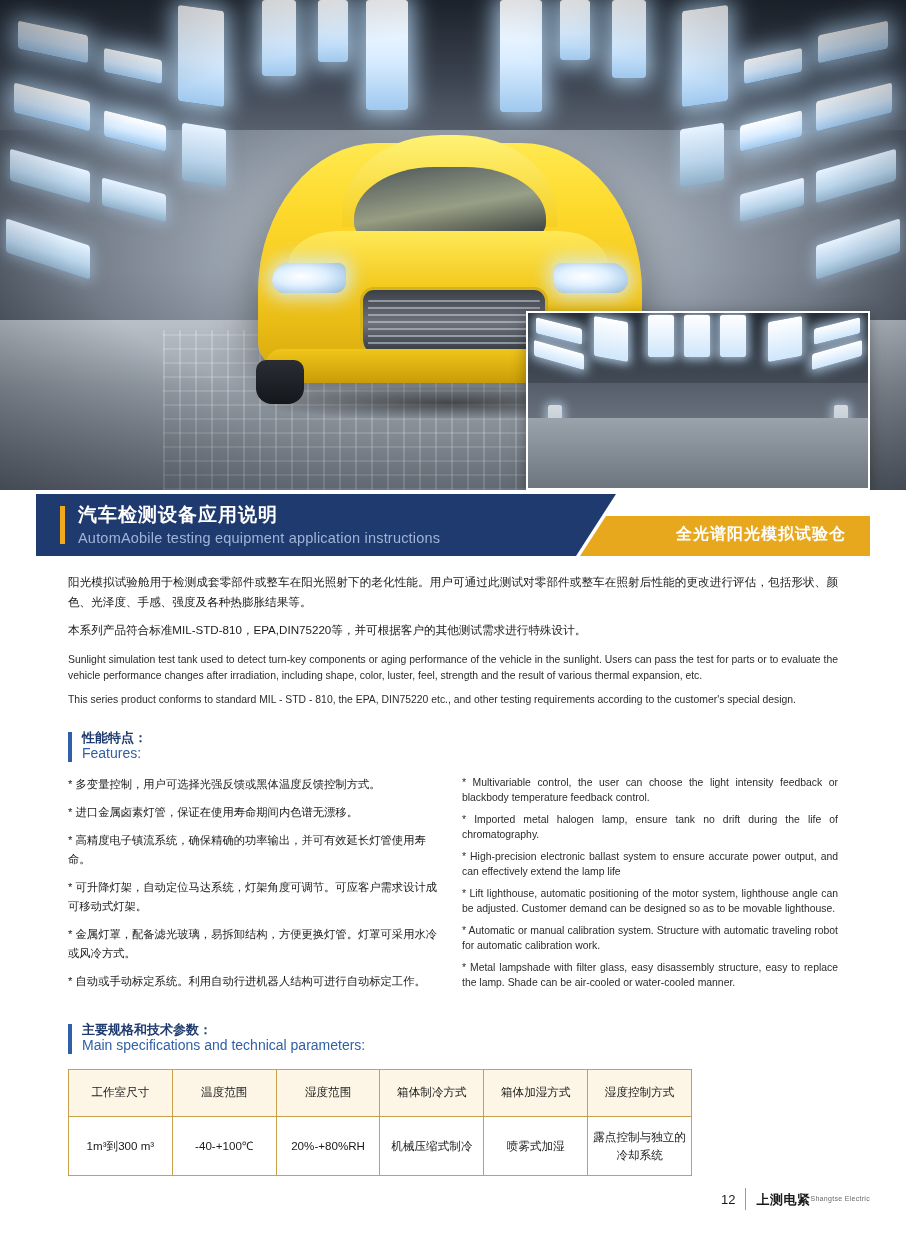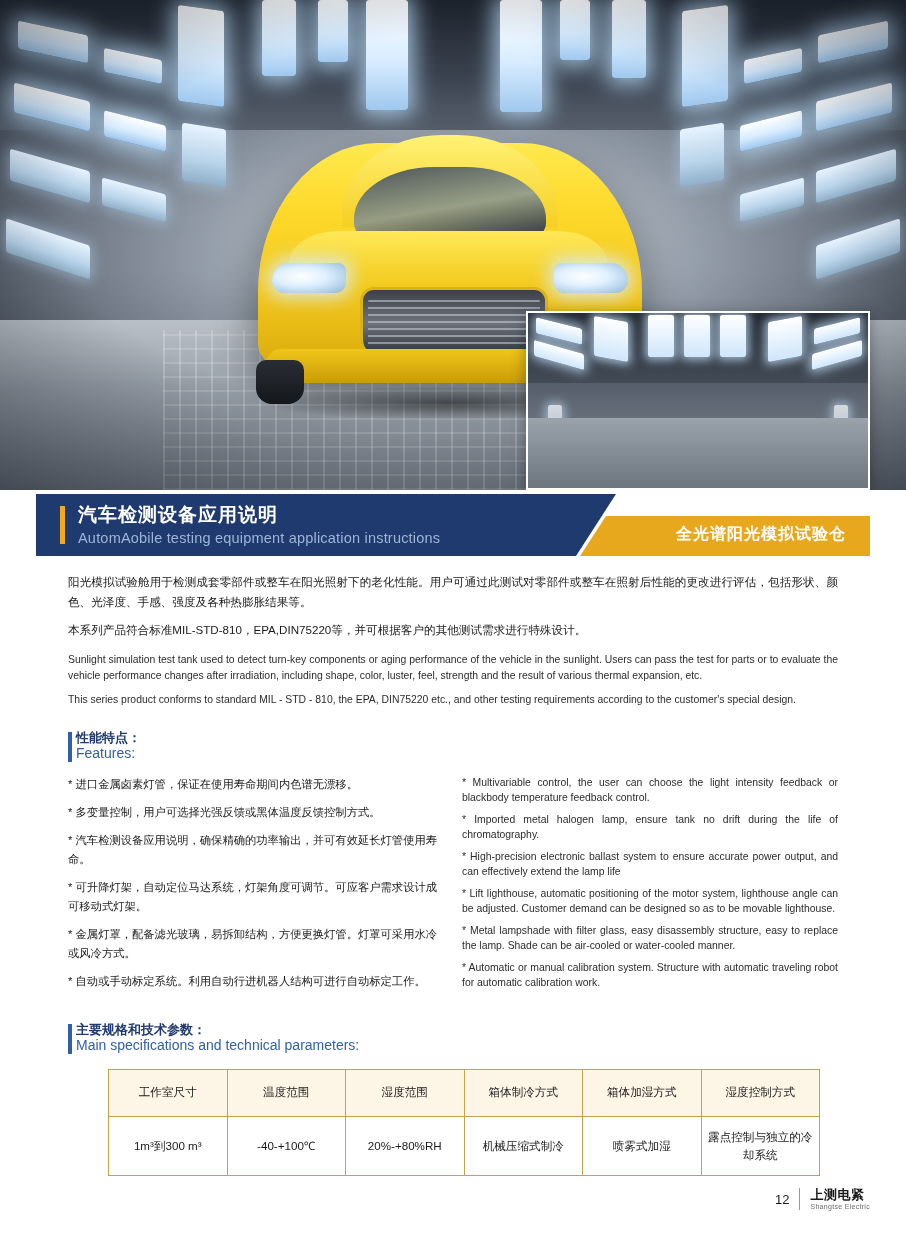--- a/index.html
+++ b/index.html
@@ -257,21 +257,21 @@
     font-size: 10.4px;
     line-height: 15.5px;
     color: #2b2b2b;
     margin-top: 9px;
   }
 
   
   .sec-head {
     position: relative;
     margin-top: 22px;
-    padding-left: 8px;
+    padding-left: 14px;
   }
   .sec-head:before {
     content: "";
     position: absolute;
     left: 0; top: 2px;
     width: 4px; height: 30px;
     background: #2f5fa8;
   }
   .sec-head .cn {
     font-size: 13px;
@@ -305,23 +305,22 @@
     line-height: 15.5px;
     color: #2b2b2b;
     margin-bottom: 6px;
     text-align: justify;
   }
 
   
   .spec-table {
     margin-top: 16px;
     border-collapse: collapse;
-    width: 712px;
+    width: 624px;
     table-layout: fixed;
-    margin-left: 40px;
   }
   .spec-table th, .spec-table td {
     border: 1px solid #c8a24a;
     text-align: center;
     vertical-align: middle;
     font-size: 11.6px;
     color: #1a1a1a;
   }
   .spec-table th {
     height: 44px;
@@ -346,21 +345,21 @@
   .page-num {
     font-size: 13px;
     color: #1a1a1a;
   }
   .footer-sep {
     width: 1px; height: 22px;
     background: #9a9a9a;
   }
   .logo-wrap {
     display: flex;
-    flex-direction: column;
+    flex-direction: row;
     line-height: 1;
   }
   .logo-cn {
     font-size: 13px;
     font-weight: bold;
     color: #1a1a1a;
     letter-spacing: 0.5px;
   }
   .logo-en {
     font-size: 7px;
@@ -454,34 +453,34 @@
   <div class="para-en">Sunlight simulation test tank used to detect turn-key components or aging performance of the vehicle in the sunlight. Users can pass the test for parts or to evaluate the vehicle performance changes after irradiation, including shape, color, luster, feel, strength and the result of various thermal expansion, etc.</div>
   <div class="para-en2">This series product conforms to standard MIL - STD - 810, the EPA, DIN75220 etc., and other testing requirements according to the customer's special design.</div>
 
   <div class="sec-head">
     <div class="cn">性能特点：</div>
     <div class="en">Features:</div>
   </div>
 
   <div class="features">
     <div class="feat-col">
+      <div class="feat-cn">* 多变量控制，用户可选择光强反馈或黑体温度反馈控制方式。</div>
       <div class="feat-cn">* 进口金属卤素灯管，保证在使用寿命期间内色谱无漂移。</div>
-      <div class="feat-cn">* 多变量控制，用户可选择光强反馈或黑体温度反馈控制方式。</div>
-      <div class="feat-cn">* 汽车检测设备应用说明，确保精确的功率输出，并可有效延长灯管使用寿命。</div>
+      <div class="feat-cn">* 高精度电子镇流系统，确保精确的功率输出，并可有效延长灯管使用寿命。</div>
       <div class="feat-cn">* 可升降灯架，自动定位马达系统，灯架角度可调节。可应客户需求设计成可移动式灯架。</div>
       <div class="feat-cn">* 金属灯罩，配备滤光玻璃，易拆卸结构，方便更换灯管。灯罩可采用水冷或风冷方式。</div>
       <div class="feat-cn">* 自动或手动标定系统。利用自动行进机器人结构可进行自动标定工作。</div>
     </div>
     <div class="feat-col">
       <div class="feat-en">* Multivariable control, the user can choose the light intensity feedback or blackbody temperature feedback control.</div>
       <div class="feat-en">* Imported metal halogen lamp, ensure tank no drift during the life of chromatography.</div>
       <div class="feat-en">* High-precision electronic ballast system to ensure accurate power output, and can effectively extend the lamp life</div>
       <div class="feat-en">* Lift lighthouse, automatic positioning of the motor system, lighthouse angle can be adjusted. Customer demand can be designed so as to be movable lighthouse.</div>
+      <div class="feat-en">* Automatic or manual calibration system. Structure with automatic traveling robot for automatic calibration work.</div>
       <div class="feat-en">* Metal lampshade with filter glass, easy disassembly structure, easy to replace the lamp. Shade can be air-cooled or water-cooled manner.</div>
-      <div class="feat-en">* Automatic or manual calibration system. Structure with automatic traveling robot for automatic calibration work.</div>
     </div>
   </div>
 
   <div class="sec-head">
     <div class="cn">主要规格和技术参数：</div>
     <div class="en">Main specifications and technical parameters:</div>
   </div>
 
   <table class="spec-table">
     <thead>

